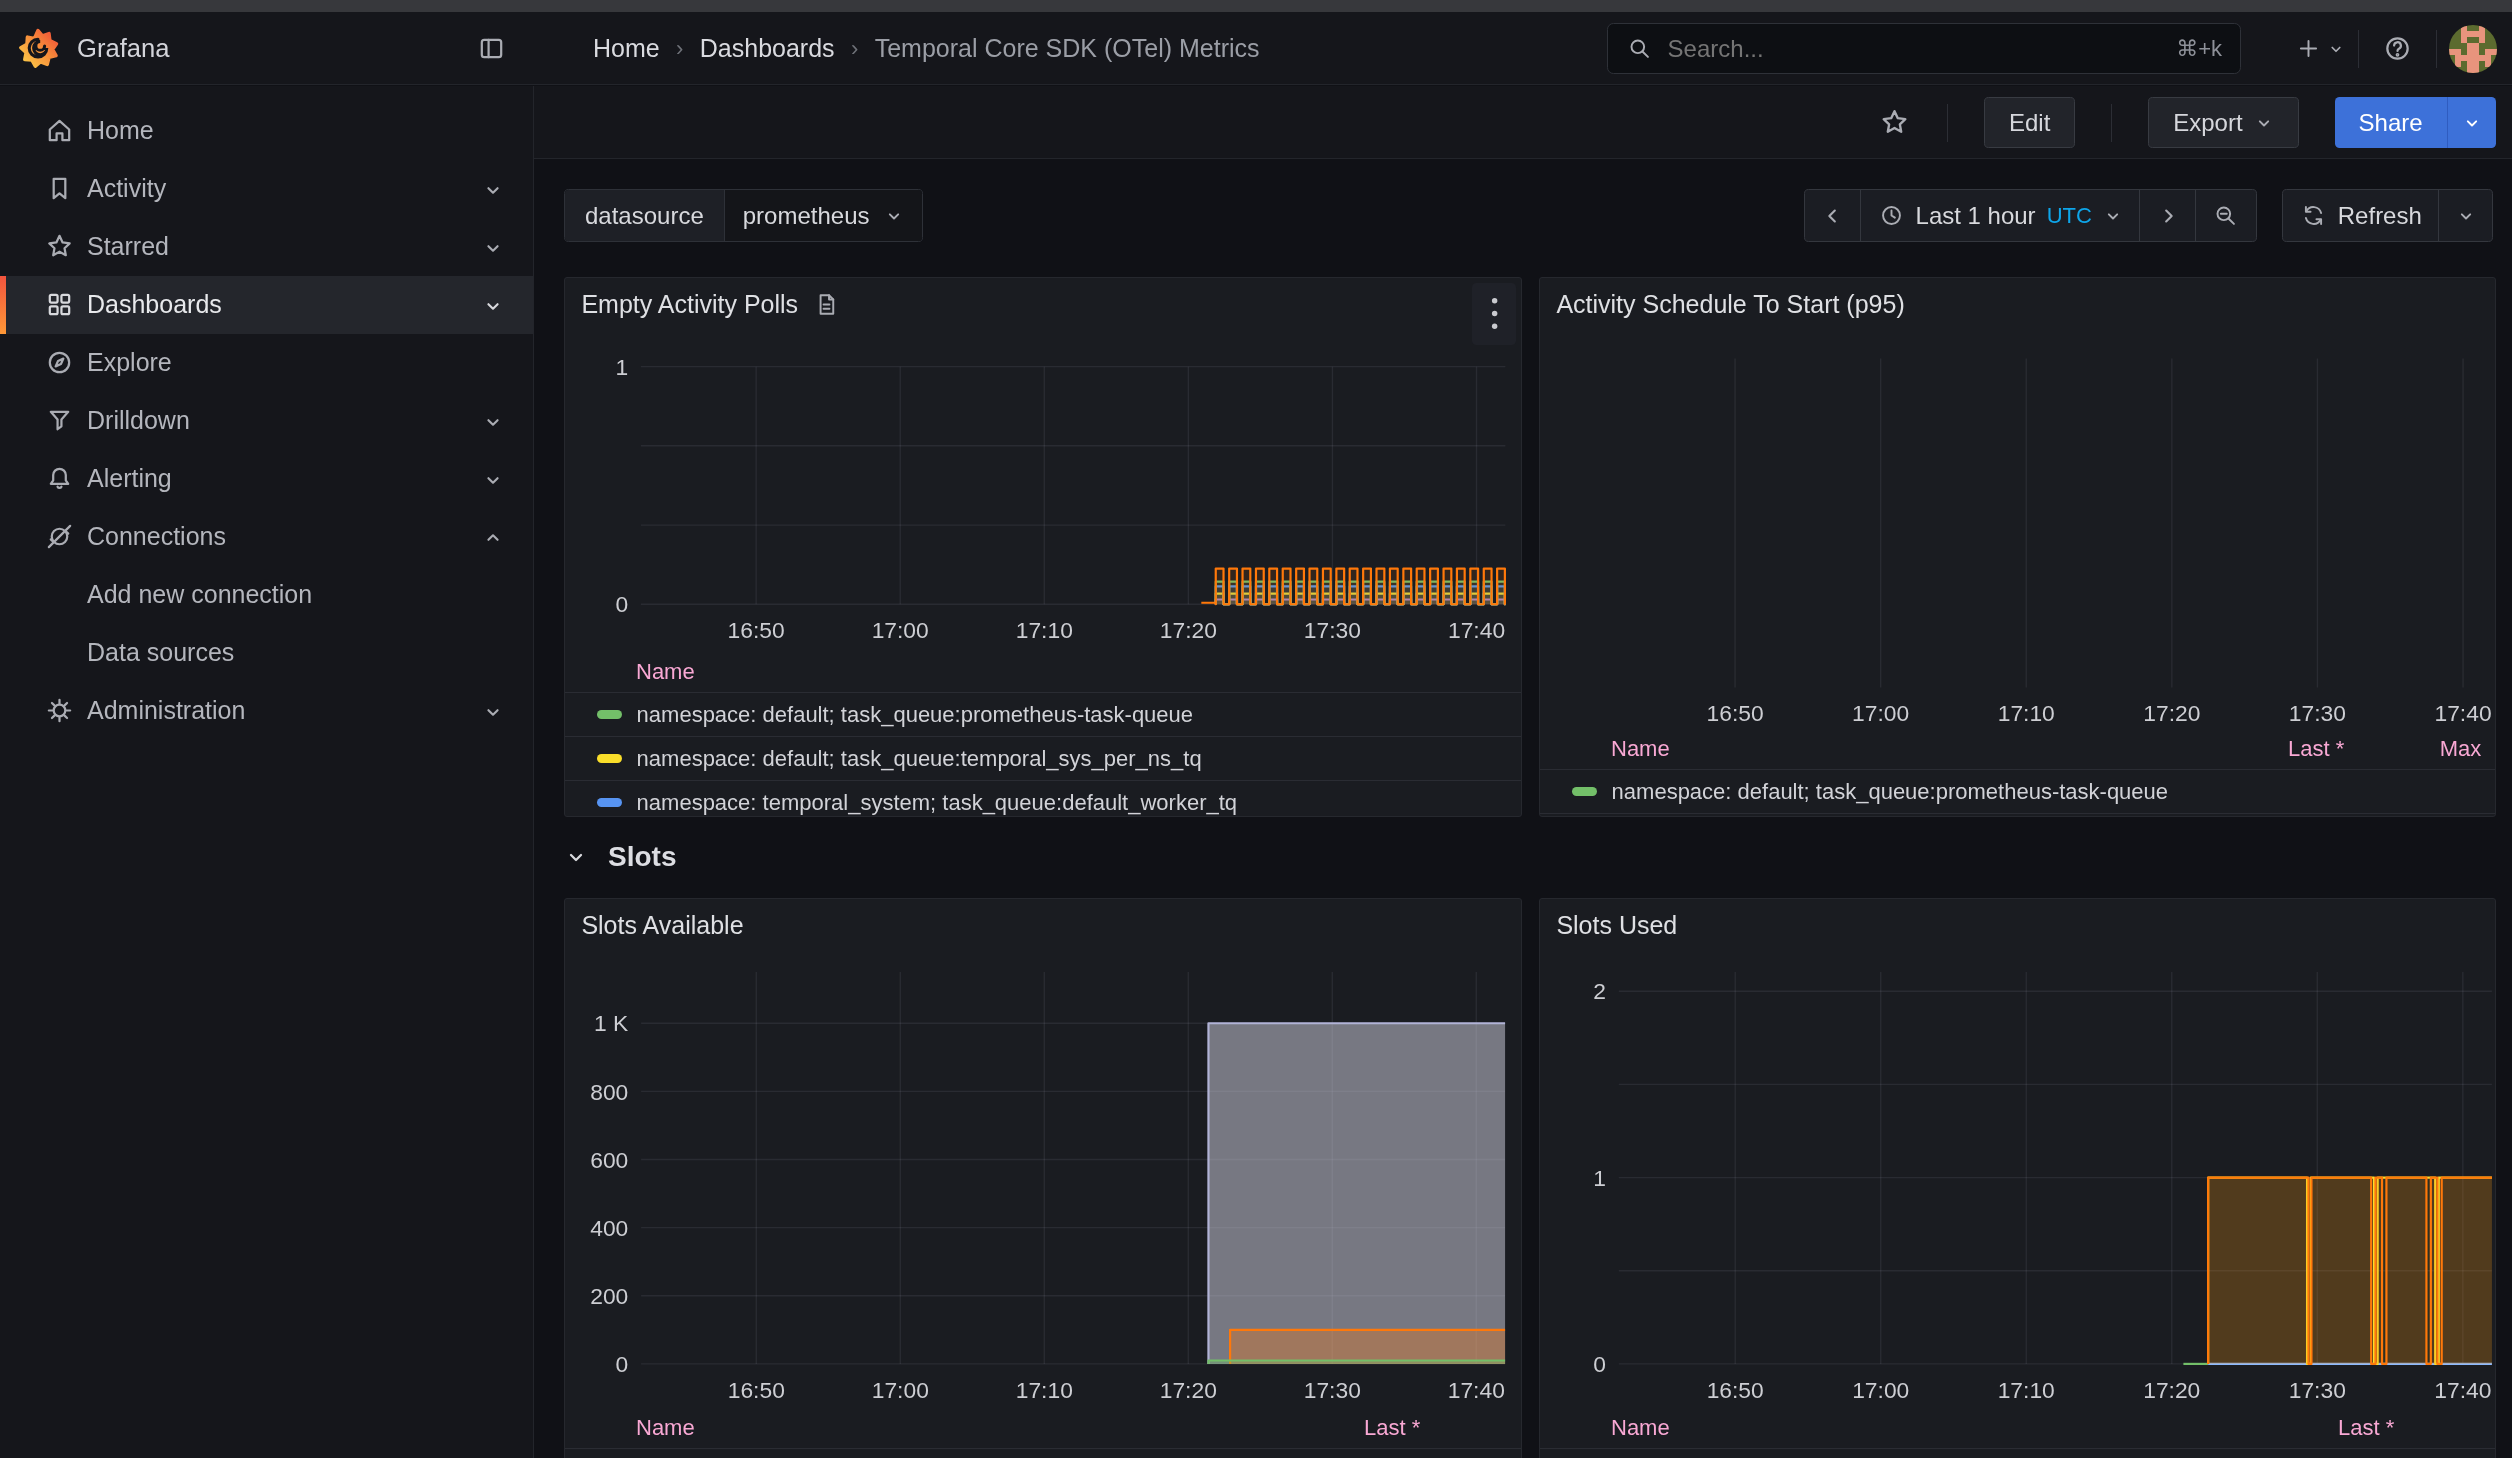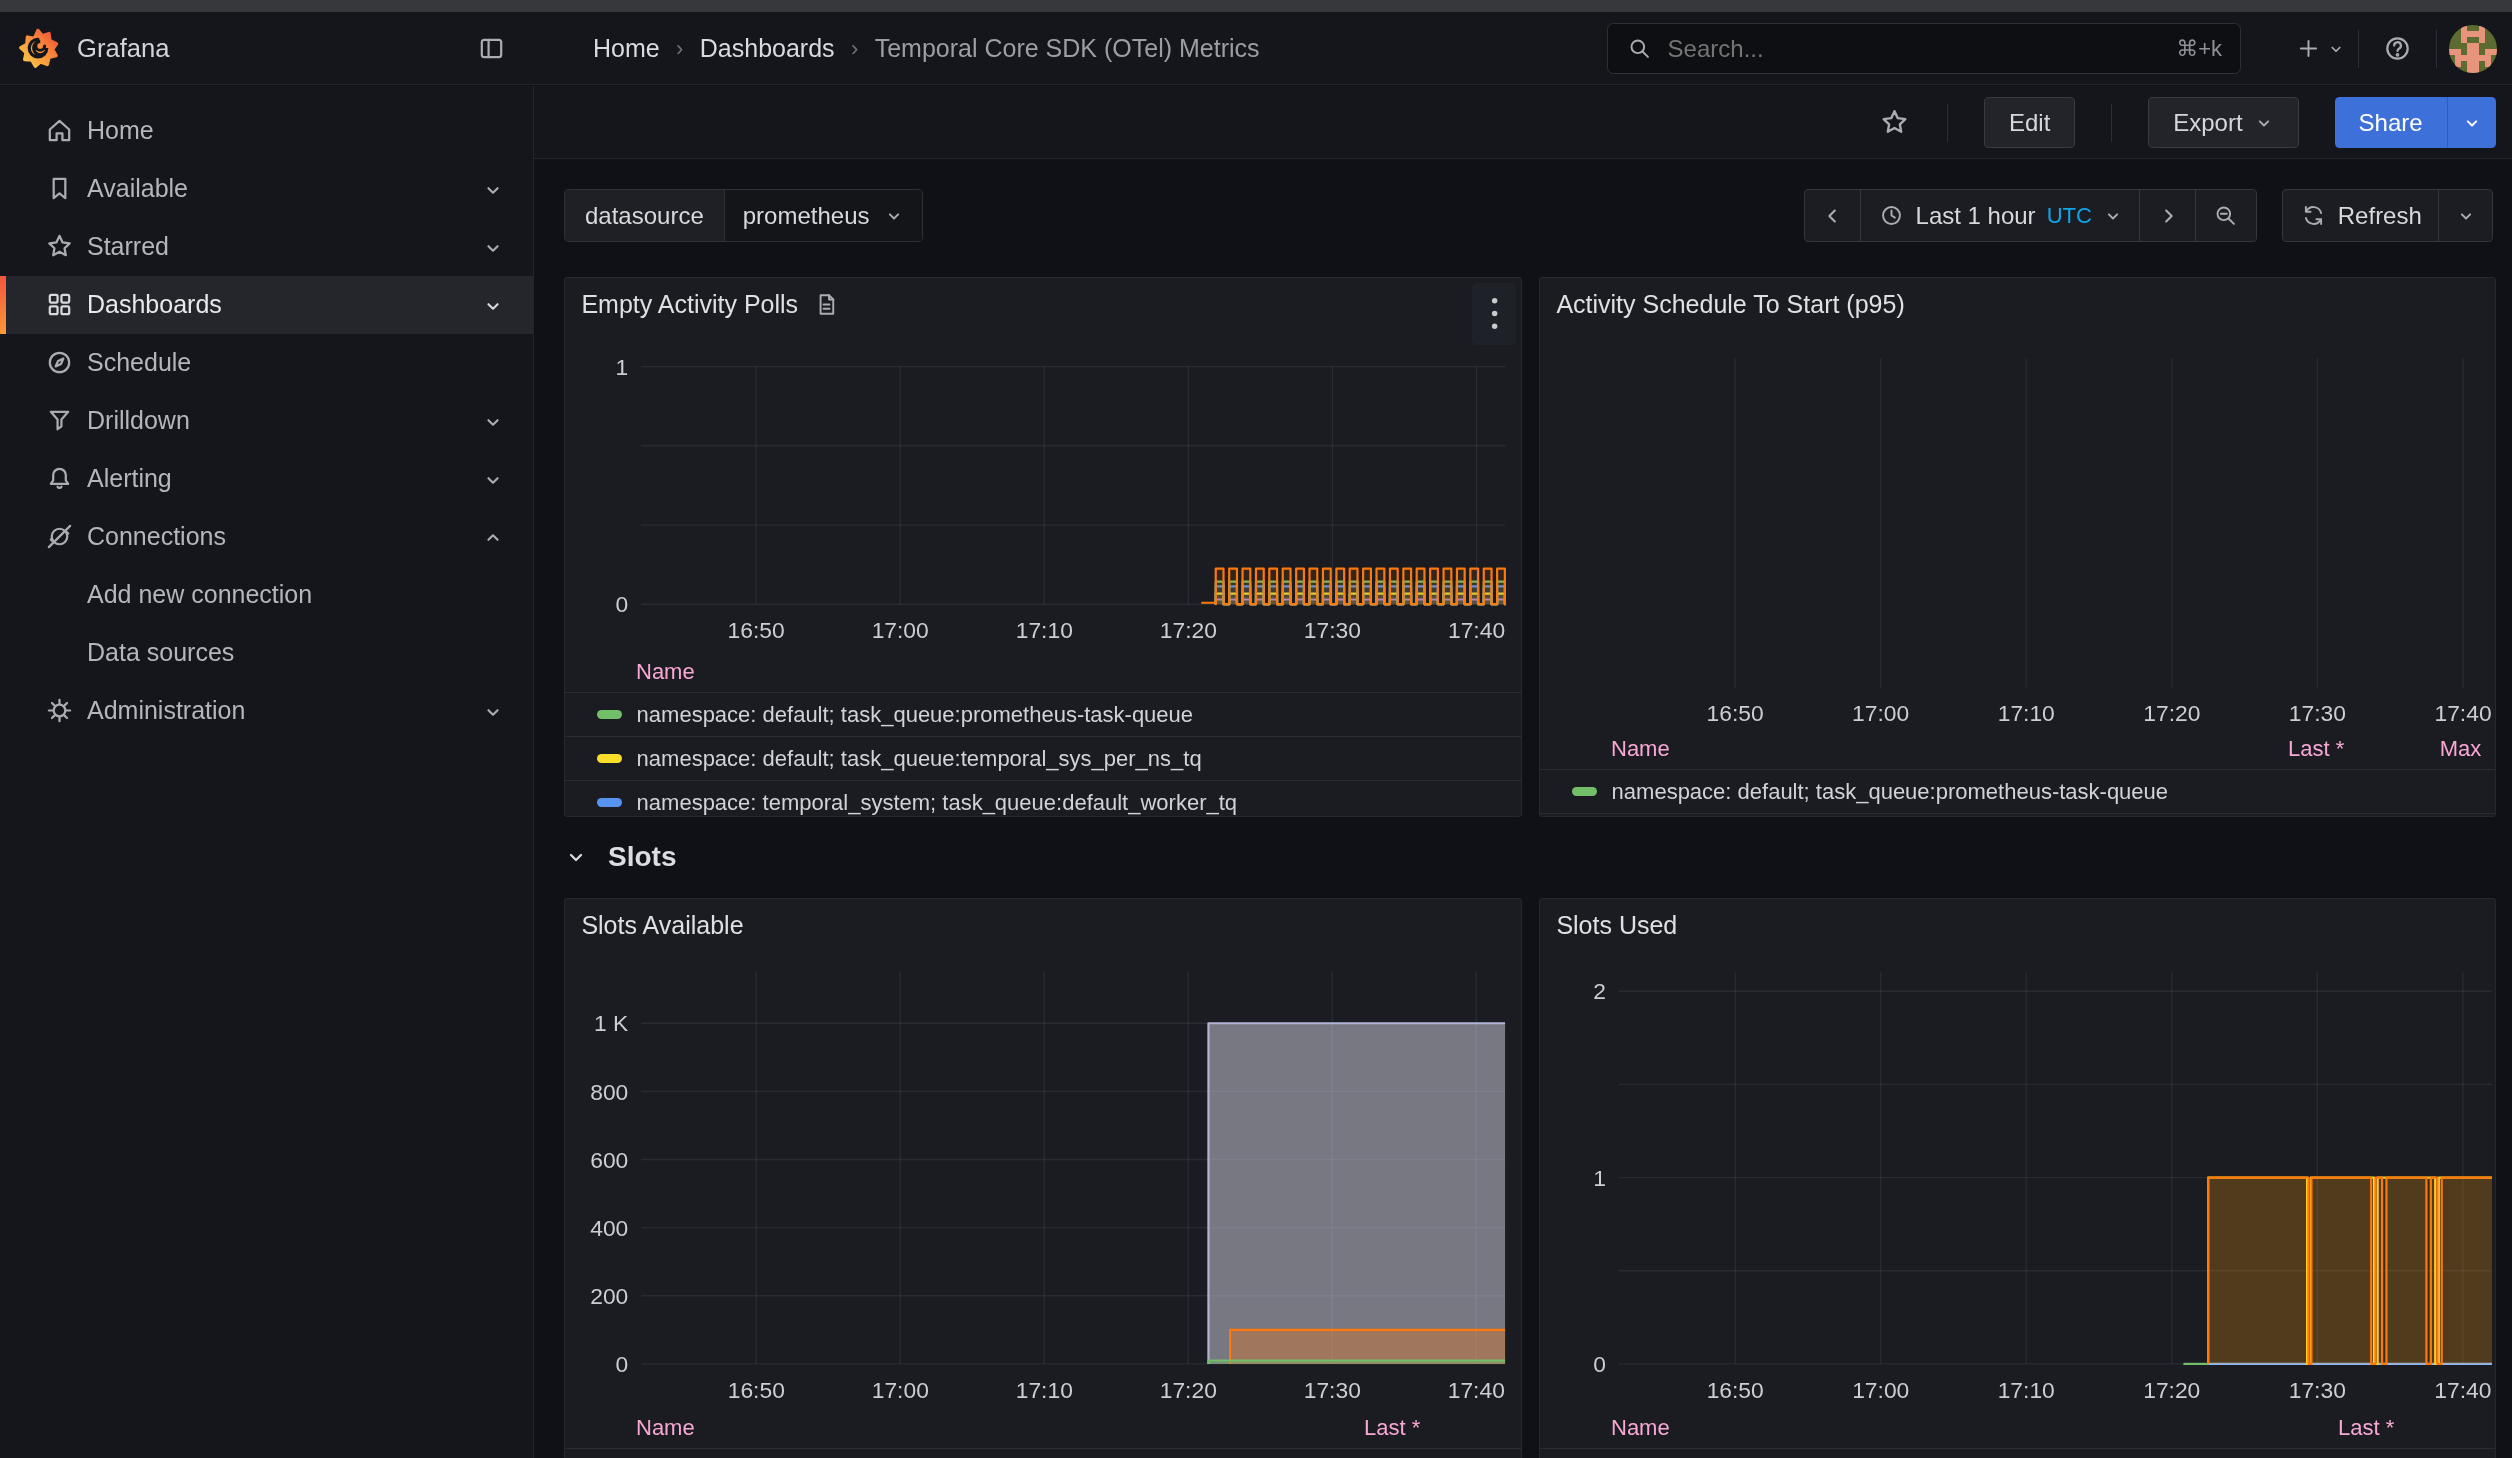--- a/index.html
+++ b/index.html
@@ -313,21 +313,21 @@
         </svg>
       </span>
     <span class="nav-lbl">Home</span>
   </div>
   <div class="nav-item">
     <span class="nav-ico">
         <svg class="ic" width="31" height="31" viewBox="0 0 34 34">
           <use href="#i-bookmark"></use>
         </svg>
       </span>
-    <span class="nav-lbl">Available</span>
+    <span class="nav-lbl">Activity</span>
     <span class="nav-chev"><svg class="ic" width="22" height="22" viewBox="0 0 24 24">
           <use href="#i-chev"></use>
         </svg></span>
   </div>
   <div class="nav-item">
     <span class="nav-ico">
         <svg class="ic" width="31" height="31" viewBox="0 0 34 34">
           <use href="#i-star"></use>
         </svg>
       </span>
@@ -347,21 +347,21 @@
     <span class="nav-chev"><svg class="ic bright" width="22" height="22" viewBox="0 0 24 24">
           <use href="#i-chev"></use>
         </svg></span>
   </div>
   <div class="nav-item">
     <span class="nav-ico">
         <svg class="ic" width="31" height="31" viewBox="0 0 34 34">
           <use href="#i-compass"></use>
         </svg>
       </span>
-    <span class="nav-lbl">Schedule</span>
+    <span class="nav-lbl">Explore</span>
   </div>
   <div class="nav-item">
     <span class="nav-ico">
         <svg class="ic" width="31" height="31" viewBox="0 0 34 34">
           <use href="#i-drill"></use>
         </svg>
       </span>
     <span class="nav-lbl">Drilldown</span>
     <span class="nav-chev"><svg class="ic" width="22" height="22" viewBox="0 0 24 24">
           <use href="#i-chev"></use>

